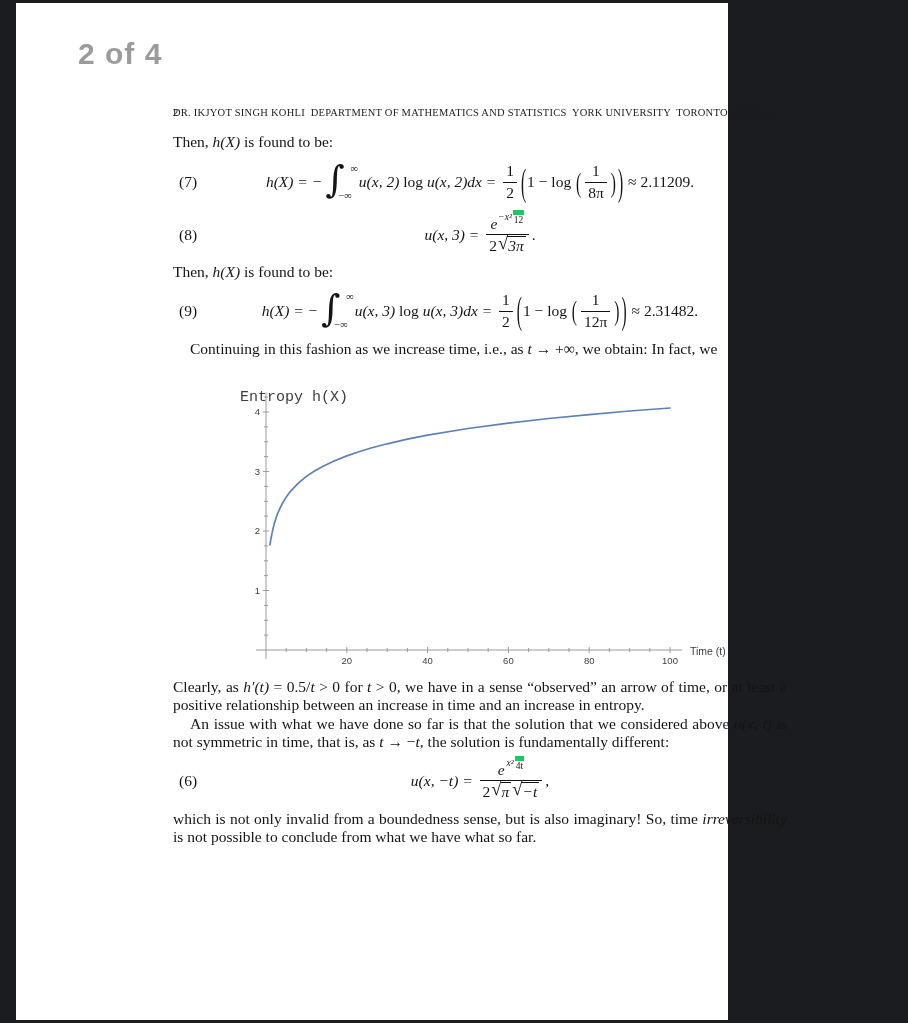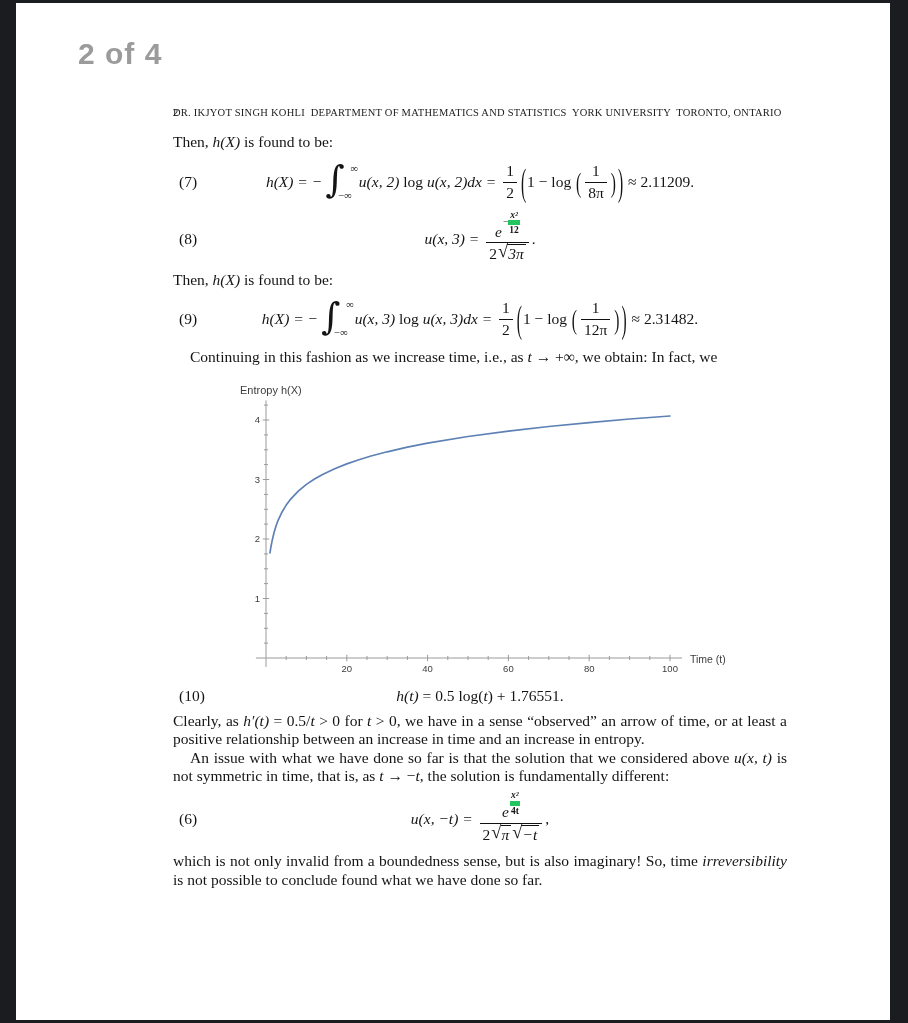--- a/index.html
+++ b/index.html
@@ -1,18 +1,18 @@
 <!DOCTYPE html>
 <html><head>
 <meta charset="utf-8">
 <style>
   * { margin:0; padding:0; box-sizing:border-box; }
   body { background:#101112; font-family:"Liberation Serif", serif; }
   .screen { position:relative; width:908px; height:1023px; background:#1b1c1f; overflow:hidden; }
-  .page { position:absolute; left:16px; top:3px; width:874px; height:1017px; background:#ffffff; }
+  .page { position:absolute; left:16px; top:3px; width:712px; height:1017px; background:#ffffff; }
 
   .page-indicator {
     position:absolute; left:62px; top:34px;
     font-family:"Liberation Sans", sans-serif; font-weight:bold;
     font-size:30px; color:#9b9b9b; letter-spacing:1px;
   }
 
   .running-header {
     position:absolute; left:157px; top:104px; width:716px;
     font-size:10.5px; color:#1c1c1c; letter-spacing:0.25px;
@@ -41,32 +41,32 @@
   .ilims { display:flex; flex-direction:column; justify-content:space-between; height:44px; font-size:10.5px; line-height:1; }
   .itop { transform:translate(3px,3px); }
   .ibot { transform:translate(-6px,-3px); }
   .mfrac { display:inline-flex; flex-direction:column; align-items:center; vertical-align:middle; margin:0 3px; line-height:1.2; }
   .fnum, .fden { padding:1px 3px; text-align:center; display:inline-flex; align-items:flex-end; justify-content:center; }
   .fden { border-top:1px solid #111; }
   .mpar { display:inline-block; vertical-align:middle; line-height:1; margin:0 1px; }
   .mesup { display:inline-flex; align-items:flex-start; }
   .ebase { font-style:italic; align-self:flex-end; }
   .eexp { display:inline-flex; align-items:center; font-size:9.5px; transform:translateY(-5px); margin-left:1px; line-height:1; }
-  .tfrac { display:inline-flex; flex-direction:column; align-items:center; line-height:1.15;font-weight:bold; }
+  .tfrac { display:inline-flex; flex-direction:row; align-items:center; line-height:1.15; }
   .tnum { font-style:italic; padding:0 1px; }
   .tden { border-top:5px solid #22c55e; padding:0 1px; }
   .msqrt { display:inline-flex; align-items:flex-start; margin-left:1px; }
   .srad { font-size:1.2em; line-height:1; transform:translateY(-2px); }
   .sbod { border-top:1.3px solid #111; padding:0 2px 0 1px; margin-left:-1px; font-style:italic; }
 
   
   .chartbox { position:relative; margin:14px 0 12px 67px; width:486px; height:293px; text-align:left; }
   .chart-ylabel {
-    position:absolute; left:0; top:0;
-    font-family:Liberation Sans, sans-serif; font-size:11px; color:#3d3d3d;
+    position:absolute; left:0; top:16px;
+    font-family:Liberation Mono, monospace; font-size:15px; color:#3d3d3d;
   }
   .chart-xlabel {
     position:absolute; left:450px; top:269px;
     font-family:"Liberation Sans", sans-serif; font-size:10.5px; color:#3d3d3d; white-space:nowrap;
   }
   .chart-svg { position:absolute; left:0; top:11px; }
 </style>
 </head>
 <body>
 
@@ -228,29 +228,20 @@
             <line x1="24.0" y1="72.6" x2="28.0" y2="72.6" stroke="#9b9b9b" stroke-width="1"></line>
             <line x1="24.0" y1="57.8" x2="28.0" y2="57.8" stroke="#9b9b9b" stroke-width="1"></line>
             <line x1="24.0" y1="42.9" x2="28.0" y2="42.9" stroke="#9b9b9b" stroke-width="1"></line>
             <line x1="24.0" y1="13.1" x2="28.0" y2="13.1" stroke="#9b9b9b" stroke-width="1"></line>
             <polyline fill="none" stroke="#5e81b5" stroke-width="1.7" stroke-linejoin="round" stroke-linecap="round" points="30.0,160.9 30.8,155.5 32.1,148.9 34.1,140.3 36.1,133.7 38.1,128.3 42.2,119.7 46.2,113.1 50.2,107.7 58.3,99.1 66.4,92.4 74.5,87.0 82.6,82.4 94.7,76.7 106.8,71.9 118.9,67.7 131.0,64.0 147.2,59.8 167.4,55.2 187.6,51.2 228.0,44.5 268.4,39.1 308.8,34.5 349.2,30.6 389.6,27.0 430.0,24.0"></polyline>
           </svg>
         <span class="chart-xlabel">Time (t)</span>
       </div>
 
 
-      <div class="eqrow" style="margin:7px 0 6px 0; min-height:20px;">
-        <span class="eqnum">(10)</span>
-        <span class="eqbody">
-            <span class="mvar">h(t)</span>
-            <span class="mrm"> = 0.5 log(</span>
-            <span class="mvar">t</span>
-            <span class="mrm">) + 1.76551.</span>
-          </span>
-      </div>
 
       <p><span>Clearly, as </span><span class="it">h′(t)</span><span> = 0.5/</span><span class="it">t</span><span> &gt; 0 for </span><span class="it">t</span><span> &gt; 0, we have in a sense “observed” an arrow of time, or at least a positive relationship between an increase in time and an increase in entropy.</span></p>
       <p class="indent"><span>An issue with what we have done so far is that the solution that we considered above </span><span class="it">u(x, t)</span><span> is not symmetric in time, that is, as </span><span class="it">t</span><span> → −</span><span class="it">t</span><span>, the solution is fundamentally different:</span></p>
 
       <div class="eqrow" style="margin:8px 0 7px 0;">
         <span class="eqnum">(6)</span>
         <span class="eqbody">
             <span class="mvar">u(x, −t) = </span>
             <span class="mfrac">
               <span class="fnum">
@@ -273,17 +264,17 @@
                 <span class="msqrt">
                   <span class="srad">√</span>
                   <span class="sbod">−t</span>
                 </span>
               </span>
             </span>
             <span class="mrm">,</span>
           </span>
       </div>
 
-      <p><span>which is not only invalid from a boundedness sense, but is also imaginary!  So, time </span><span class="it">irreversibility</span><span> is not possible to conclude found what we have done so far.</span></p>
+      <p><span>which is not only invalid from a boundedness sense, but is also imaginary!  So, time </span><span class="it">irreversibility</span><span> is not possible to conclude from what we have what so far.</span></p>
 
     </div>
   </div>
 </div>
 
 </body></html>

